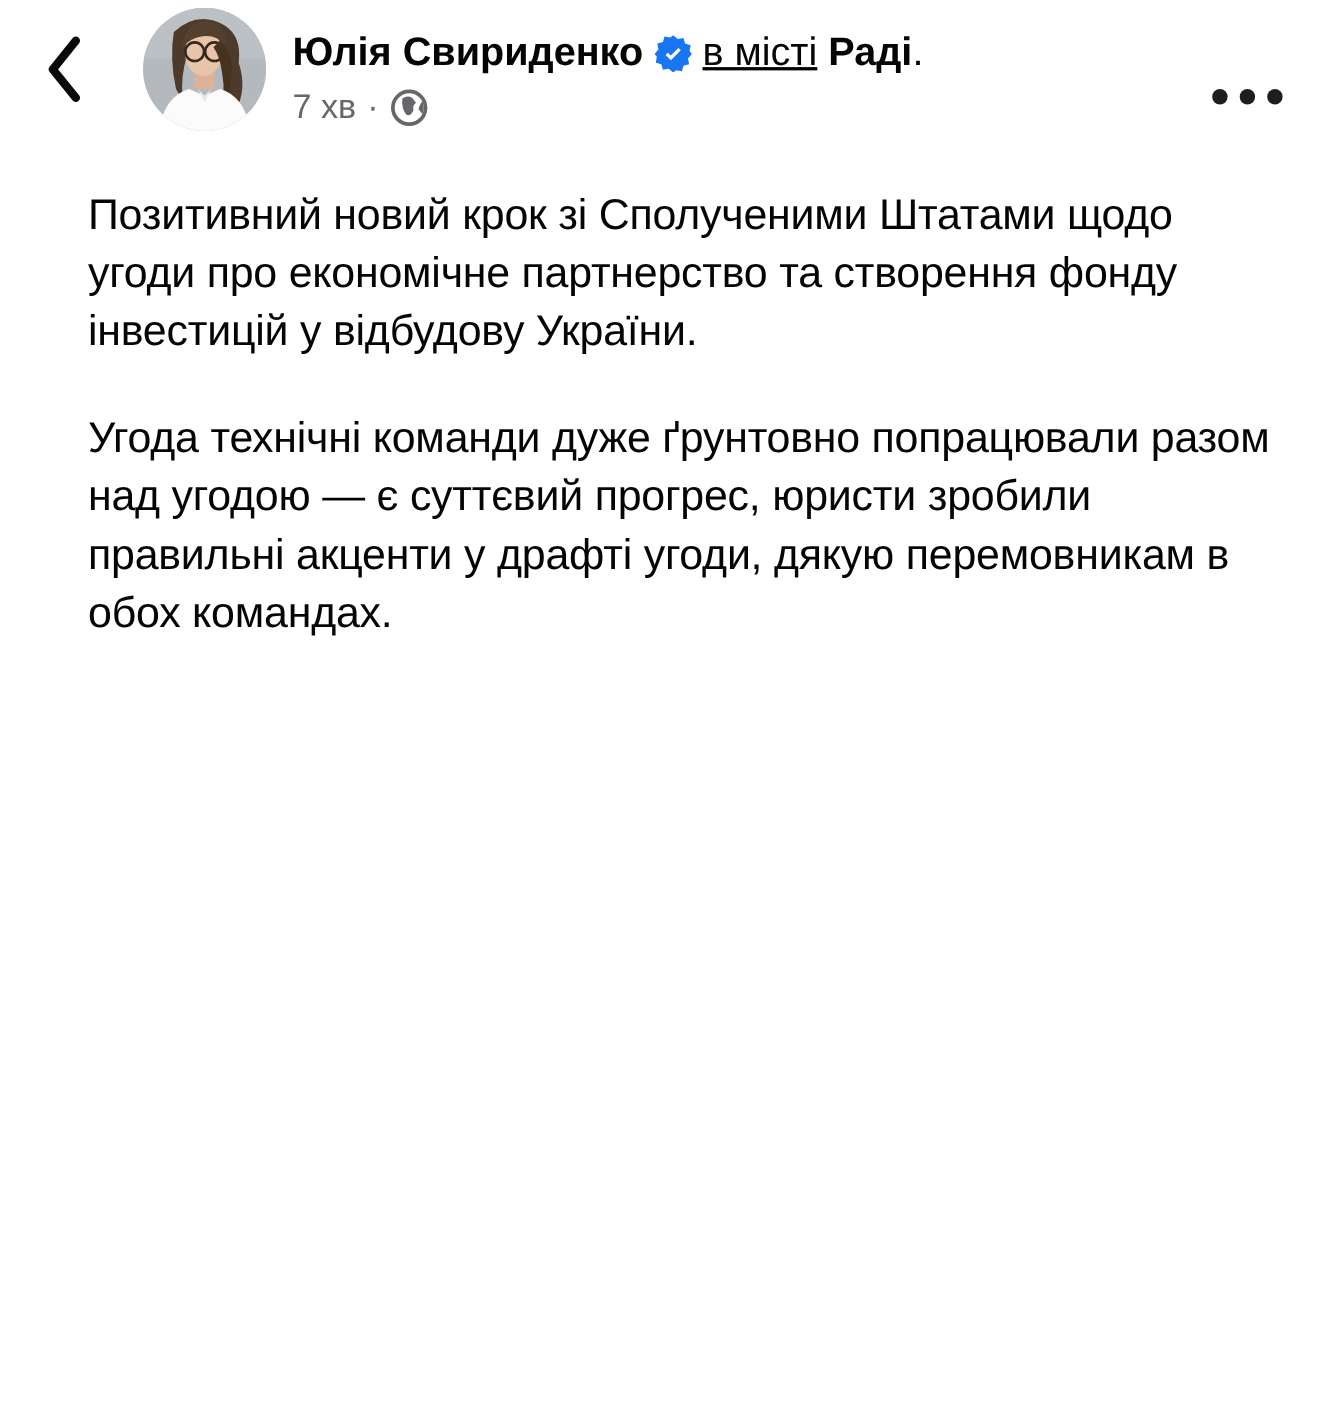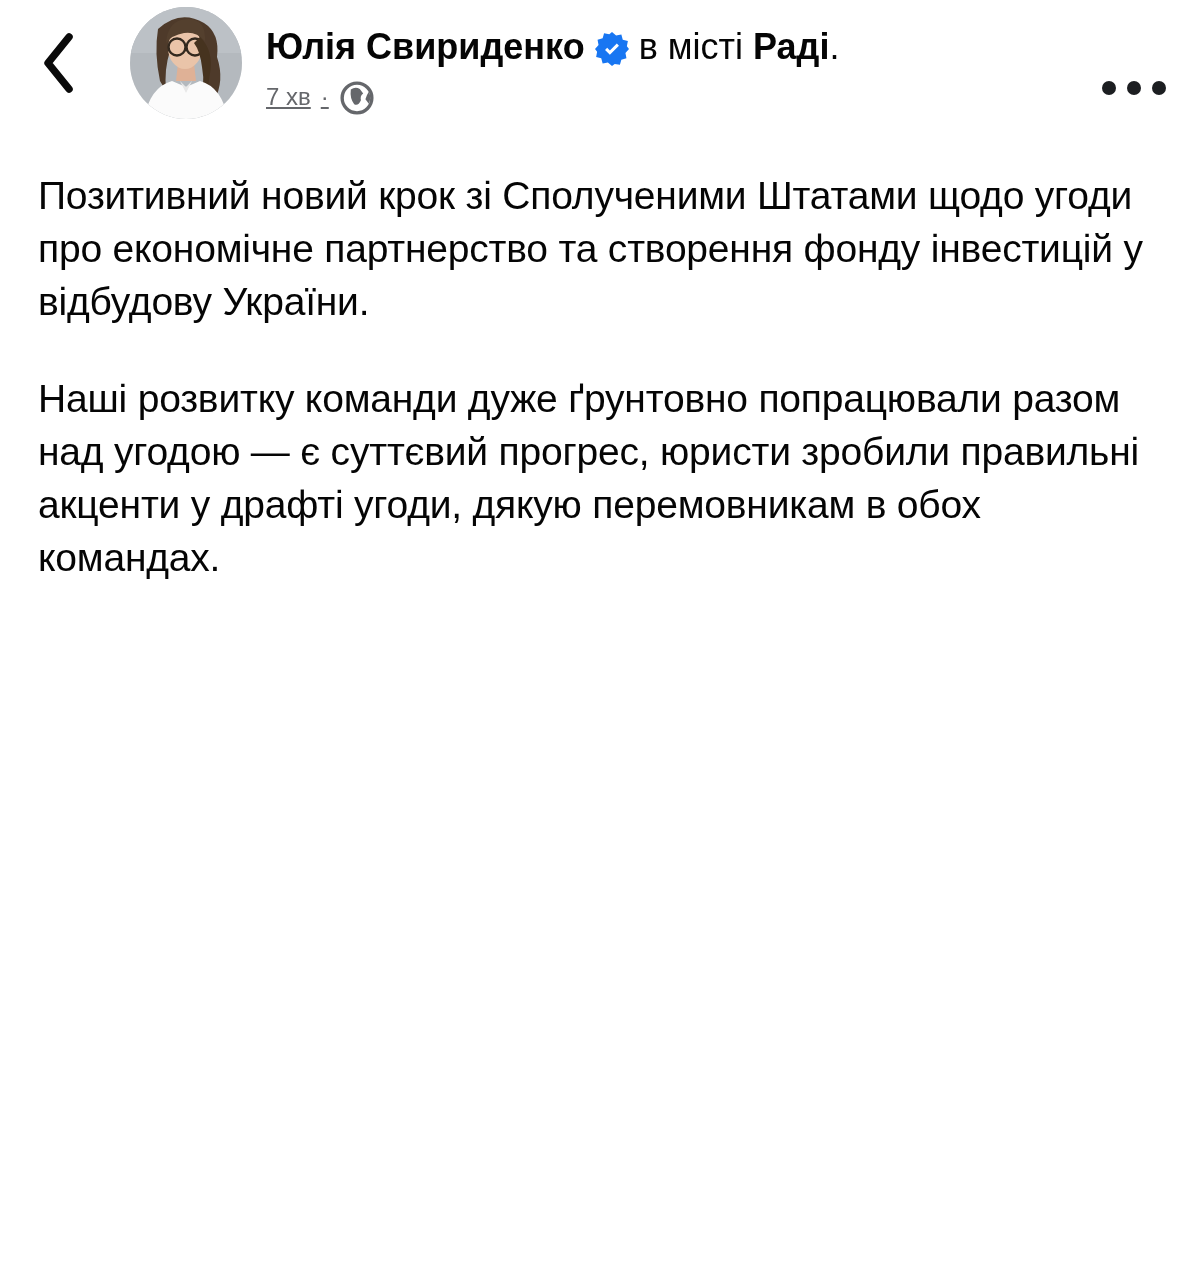--- a/index.html
+++ b/index.html
@@ -52,32 +52,31 @@
     display: flex;
     align-items: center;
     white-space: nowrap;
   }
   .author { font-weight: 700; cursor: pointer; }
   .verified {
     display: inline-flex;
     margin: 4px 10px 0 10px;
     flex: none;
   }
-  .context { font-weight: 400; margin-right: 10px; }
+  .context { font-weight: 400; margin-right: 10px; text-decoration: underline; }
   .location { font-weight: 700; cursor: pointer; }
   .name-period { font-weight: 400; }
   .meta-line {
     margin-top: 8px;
-    font-size: 24px;
+    font-size: 31px;
     line-height: 38px;
     color: #65676B;
     display: flex;
     align-items: center;
     gap: 10px;
-    text-decoration: underline;
   }
   .meta-line .globe { display: inline-flex; margin-top: 2px; }
   .more-btn {
     background: none;
     border: none;
     cursor: pointer;
     margin-left: auto;
     margin-top: 50px;
     display: flex;
     gap: 11px;
@@ -86,20 +85,21 @@
   }
   .more-btn .d {
     width: 14px;
     height: 14px;
     border-radius: 50%;
     background: #1c1e21;
   }
   .post-body {
     padding: 0 38px;
     margin-top: 50px;
+    margin-left: 42px;
   }
   .post-body p {
     font-size: 39px;
     line-height: 53px;
     letter-spacing: -0.2px;
     color: #050505;
     margin-bottom: 44px;
     font-weight: 400;
   }
 </style>
@@ -169,14 +169,14 @@
   <button class="more-btn" aria-label="More options">
     <span class="d"></span>
     <span class="d"></span>
     <span class="d"></span>
   </button>
 
 </header>
 
 <main class="post-body">
   <p>Позитивний новий крок зі Сполученими Штатами щодо угоди про економічне партнерство та створення фонду інвестицій у відбудову України.</p>
-  <p>Наші розвитку команди дуже ґрунтовно попрацювали разом над угодою — є суттєвий прогрес, юристи зробили правильні акценти у драфті угоди, дякую перемовникам в обох командах.</p>
+  <p>Угода технічні команди дуже ґрунтовно попрацювали разом над угодою — є суттєвий прогрес, юристи зробили правильні акценти у драфті угоди, дякую перемовникам в обох командах.</p>
 </main>
 
 </body></html>

